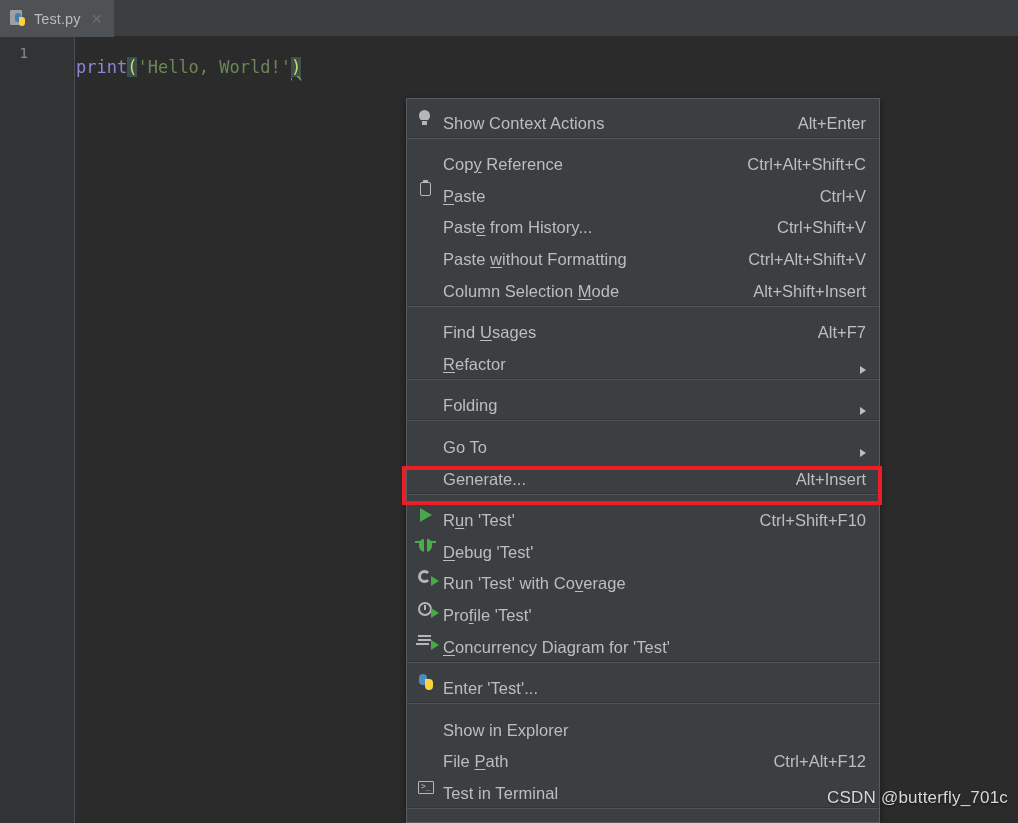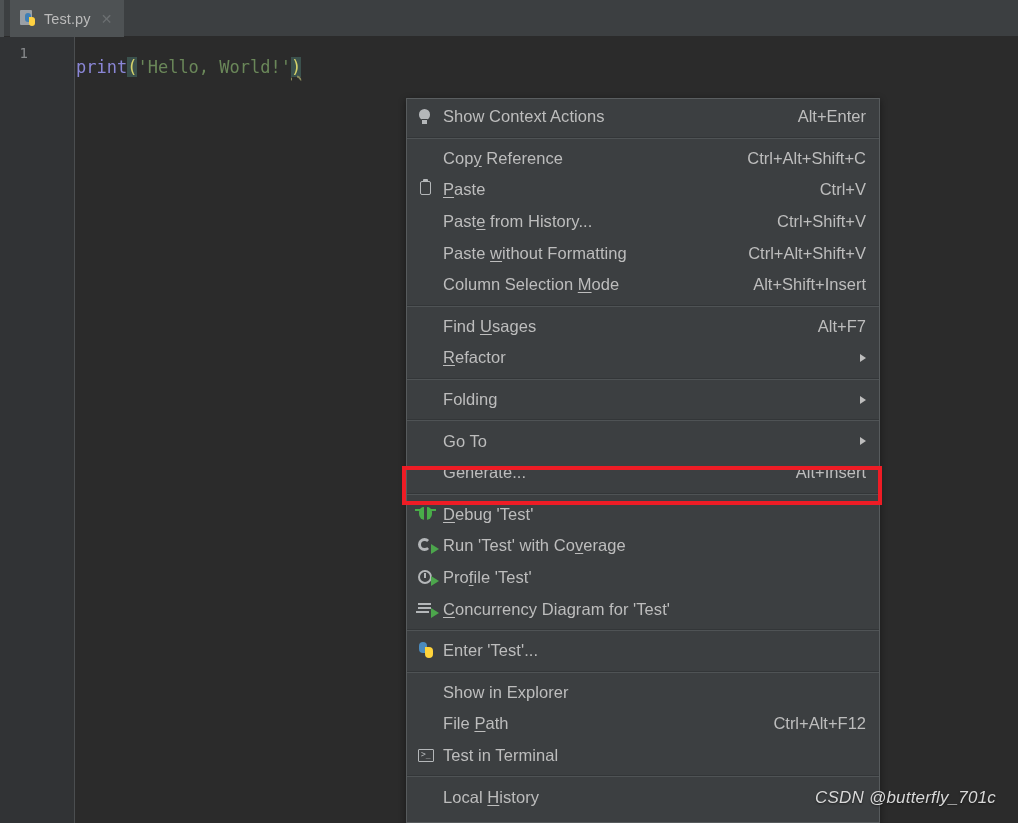--- a/index.html
+++ b/index.html
@@ -25,21 +25,21 @@
     background: #3c3f41;
     border-bottom: 1px solid #2b2b2b;
     box-sizing: border-box;
   }
   #tab-accent {
     position: absolute; left: 0; top: 0;
     width: 4px; height: 37px;
     background: #4e5254;
   }
   #tab-file {
-    position: absolute; left: 10px; top: 0;
+    position: absolute; left: 0; top: 0;
     height: 37px;
     display: flex; align-items: center;
     padding: 0 12px 0 10px;
     background: #4e5254;
     box-sizing: border-box;
     cursor: default;
   }
   .py-icon {
     position: relative;
     width: 17px; height: 17px;
@@ -125,21 +125,21 @@
     border: 1px solid #575b5d;
     border-top-color: #5a5e60;
     box-sizing: border-box;
     box-shadow: 0 2px 7px rgba(0,0,0,.45);
     padding: 2px 0 0 0;
     overflow: hidden;
     height: 725px;
   }
   .mi {
     position: relative;
-    display: flex; align-items: center;
+    display: flex; align-items: flex-end;
     height: 31.6px;
     padding: 0 13px 0 0;
     cursor: default;
     box-sizing: border-box;
   }
   .mi .ico {
     flex: 0 0 auto;
     width: 30px;
     height: 31px;
     position: relative;
@@ -301,27 +301,26 @@
     width: 480px; height: 39px;
     border: 4px solid #ee1c25;
     box-sizing: border-box;
     pointer-events: none;
     z-index: 30;
   }
 
   
   #watermark {
     position: absolute;
-    right: 22px; bottom: 15px;
+    right: 10px; bottom: 15px;
     color: #d8d8d8;
     font-size: 17px;
     letter-spacing: .2px;
     z-index: 40;
     text-shadow: 0 1px 2px rgba(0,0,0,.5);
-    font-style: italic;
   }
 </style>
 </head>
 <body>
 
 <div id="ide">
 
   <div id="tabbar">
     <div id="tab-accent"></div>
     <div id="tab-file">
@@ -403,20 +402,27 @@
         <span class="arrow"></span>
       </div>
       <div class="mi">
         <span class="ico"></span>
         <span class="label">Generate...</span>
         <span class="accel">Alt+Insert</span>
       </div>
       <div class="sep"></div>
       <div class="mi">
         <span class="ico">
+          <span class="ic-play"></span>
+        </span>
+        <span class="label">R<u>u</u>n 'Test'</span>
+        <span class="accel">Ctrl+Shift+F10</span>
+      </div>
+      <div class="mi">
+        <span class="ico">
           <span class="ic-bug"></span>
         </span>
         <span class="label"><u>D</u>ebug 'Test'</span>
       </div>
       <div class="mi">
         <span class="ico">
           <span class="ic-cov"></span>
           <span class="mini-play"></span>
         </span>
         <span class="label">Run 'Test' with Co<u>v</u>erage</span>

